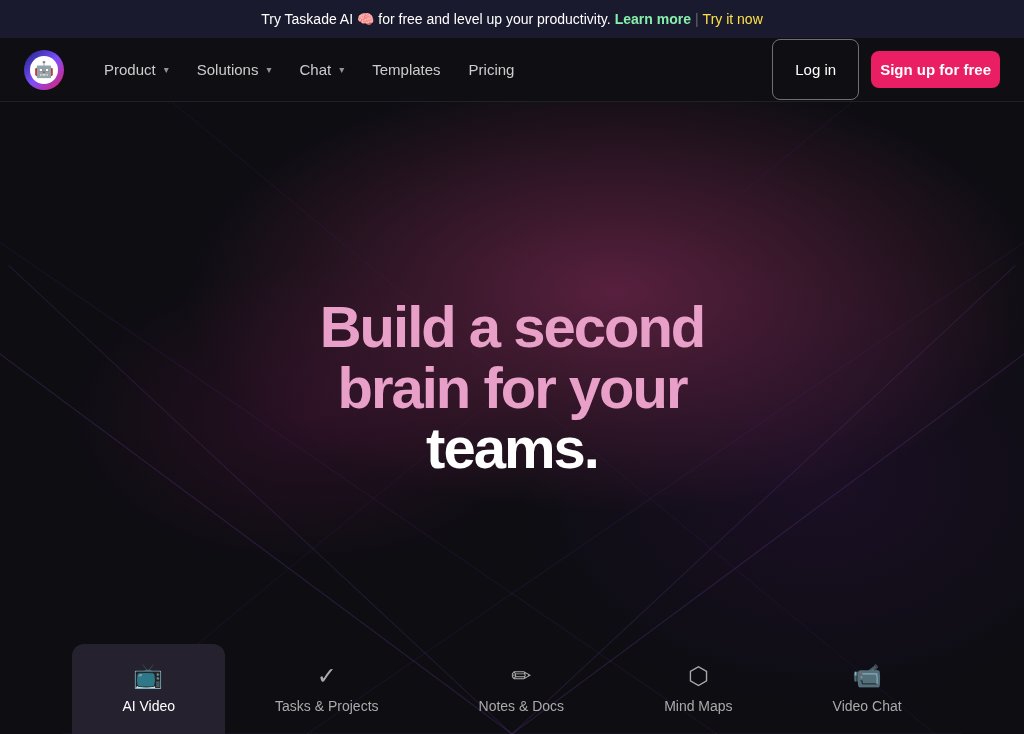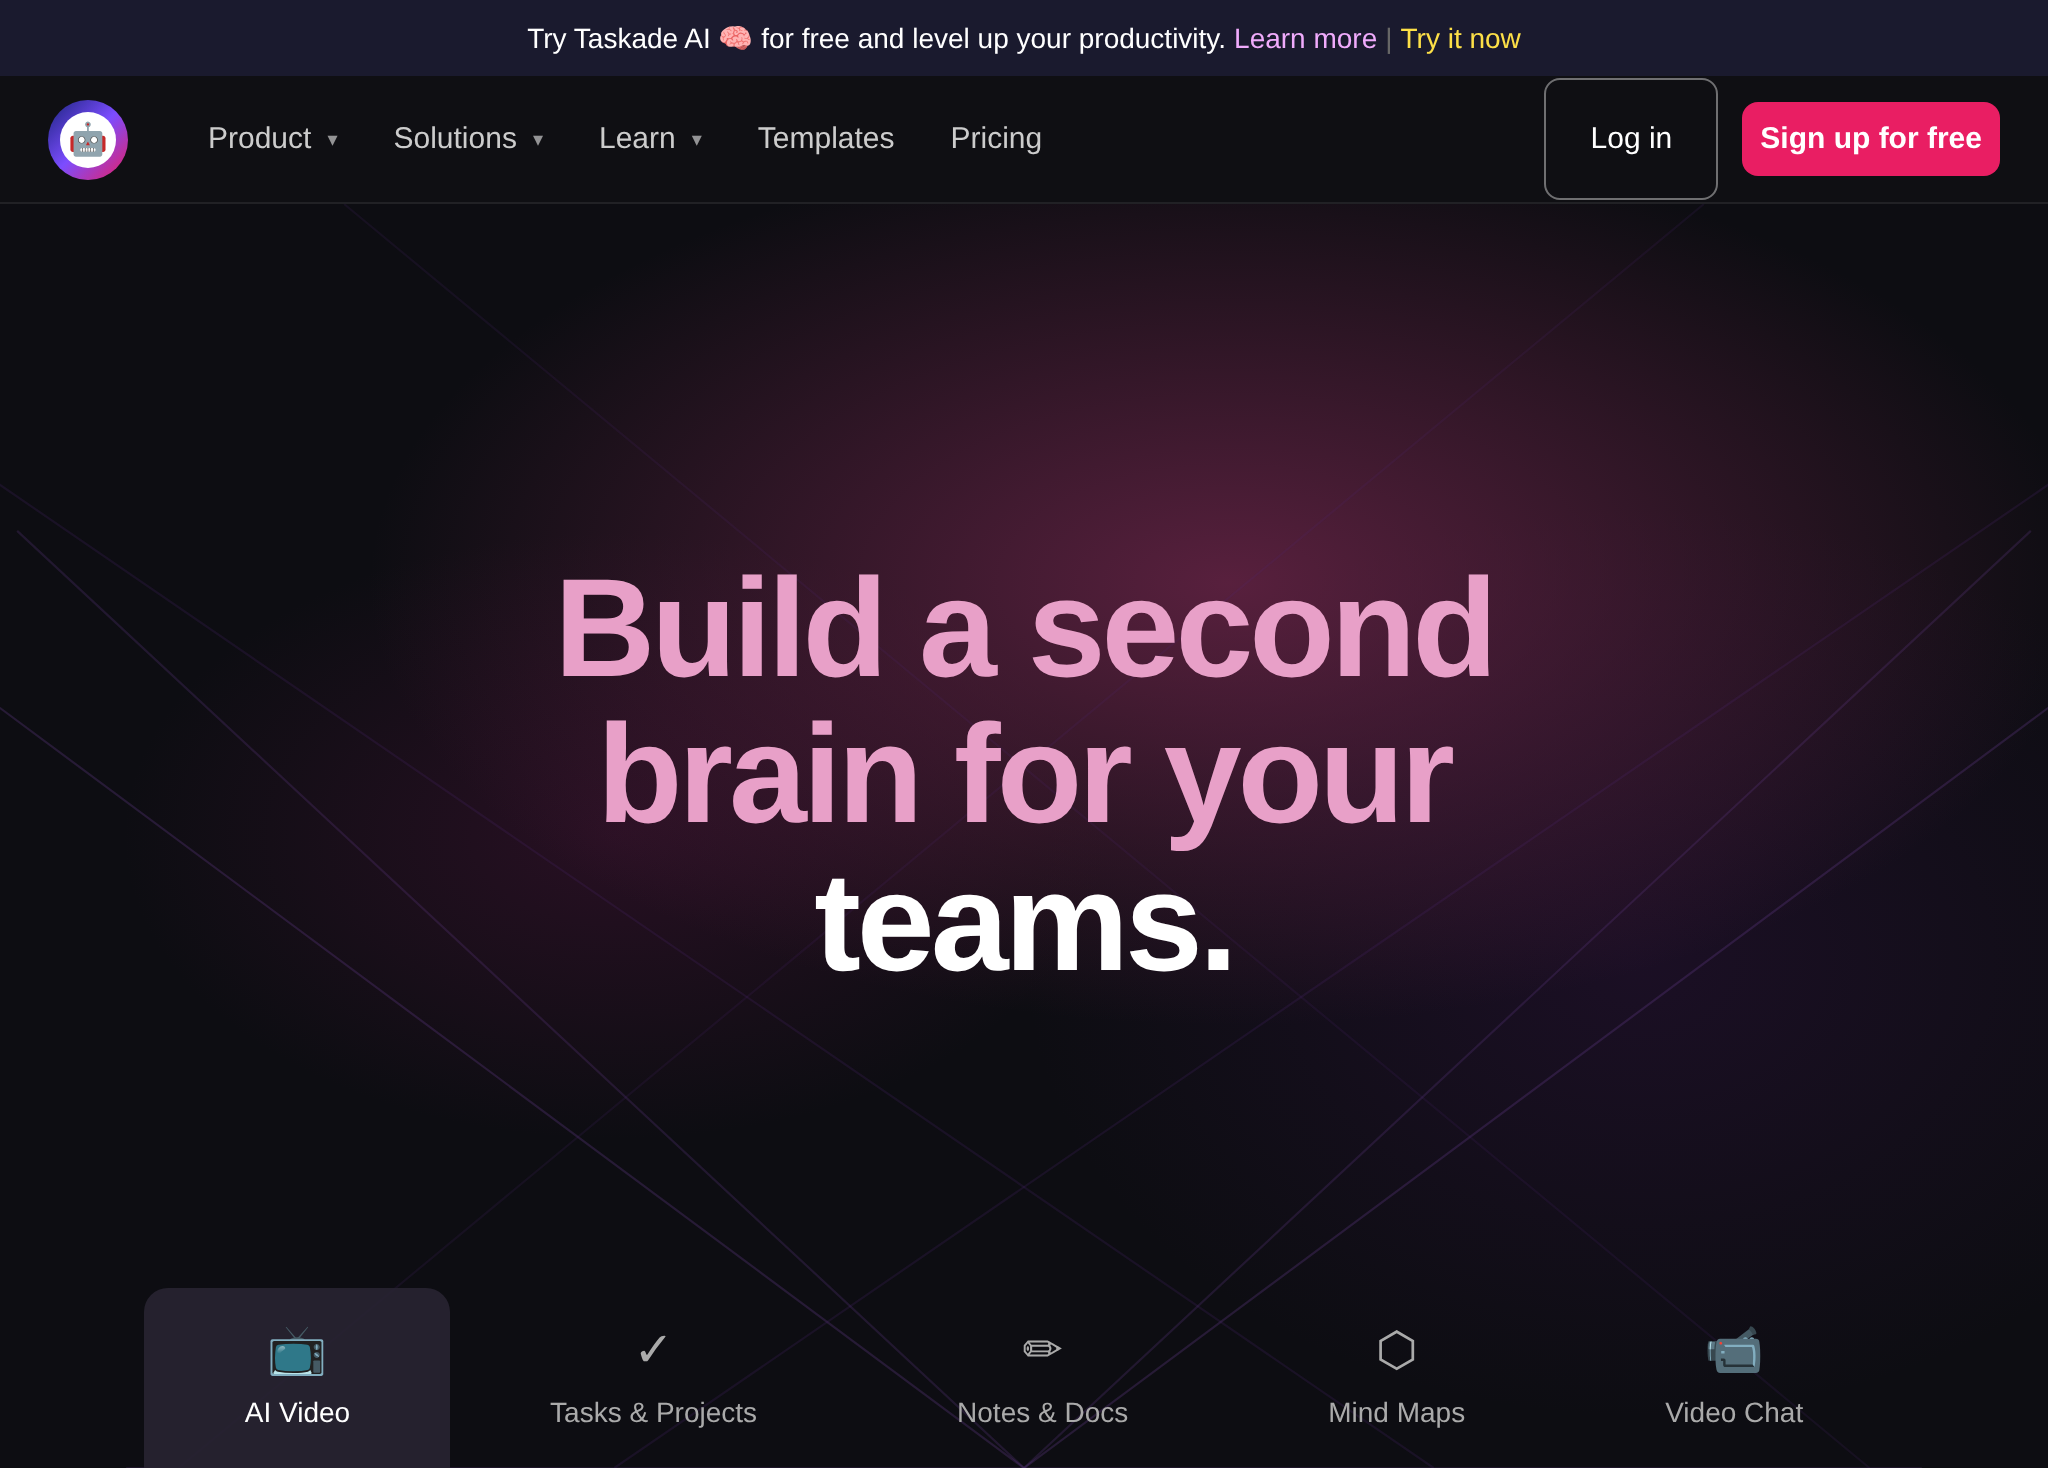--- a/index.html
+++ b/index.html
@@ -11,21 +11,21 @@
       color: #fff;
       text-align: center;
       padding: 8px 16px;
       font-size: 14px;
       display: flex;
       align-items: center;
       justify-content: center;
       gap: 4px;
       height: 38px;
     }
-    .top-banner .learn-more { color: #f0abfc; text-decoration: none; font-weight: 400; text-align: center; }
+    .top-banner .learn-more { color: #86efac; text-decoration: none; font-weight: 700; text-align: center; }
     .top-banner .divider { color: #666; }
     .top-banner .try-it { color: #fde047; font-weight: 500; cursor: pointer; }
 
     
     .navbar {
       background: rgba(15, 15, 20, 0.97);
       border-bottom: 1px solid rgba(255,255,255,0.08);
       display: flex;
       align-items: center;
       padding: 0 24px;
@@ -134,21 +134,21 @@
       height: 100%;
     }
 
     .hero-content {
       position: relative;
       z-index: 10;
       text-align: center;
       padding: 0 40px;
     }
     .hero-title {
-      font-size: 70px;
+      font-size: 58px;
       font-weight: 800;
       line-height: 1.05;
       color: #fff;
       margin-bottom: 60px;
       letter-spacing: -2px;
     }
     .hero-title .pink {
       color: #e8a0c8;
     }
 
@@ -201,21 +201,21 @@
   <div class="nav-links">
     <div class="nav-item">
       <span>Product</span>
       <span class="chevron">▾</span>
     </div>
     <div class="nav-item">
       <span>Solutions</span>
       <span class="chevron">▾</span>
     </div>
     <div class="nav-item">
-      <span>Learn</span>
+      <span>Chat</span>
       <span class="chevron">▾</span>
     </div>
     <div class="nav-item">
       <span>Templates</span>
     </div>
     <div class="nav-item">
       <span>Pricing</span>
     </div>
   </div>
   <div class="nav-actions">

